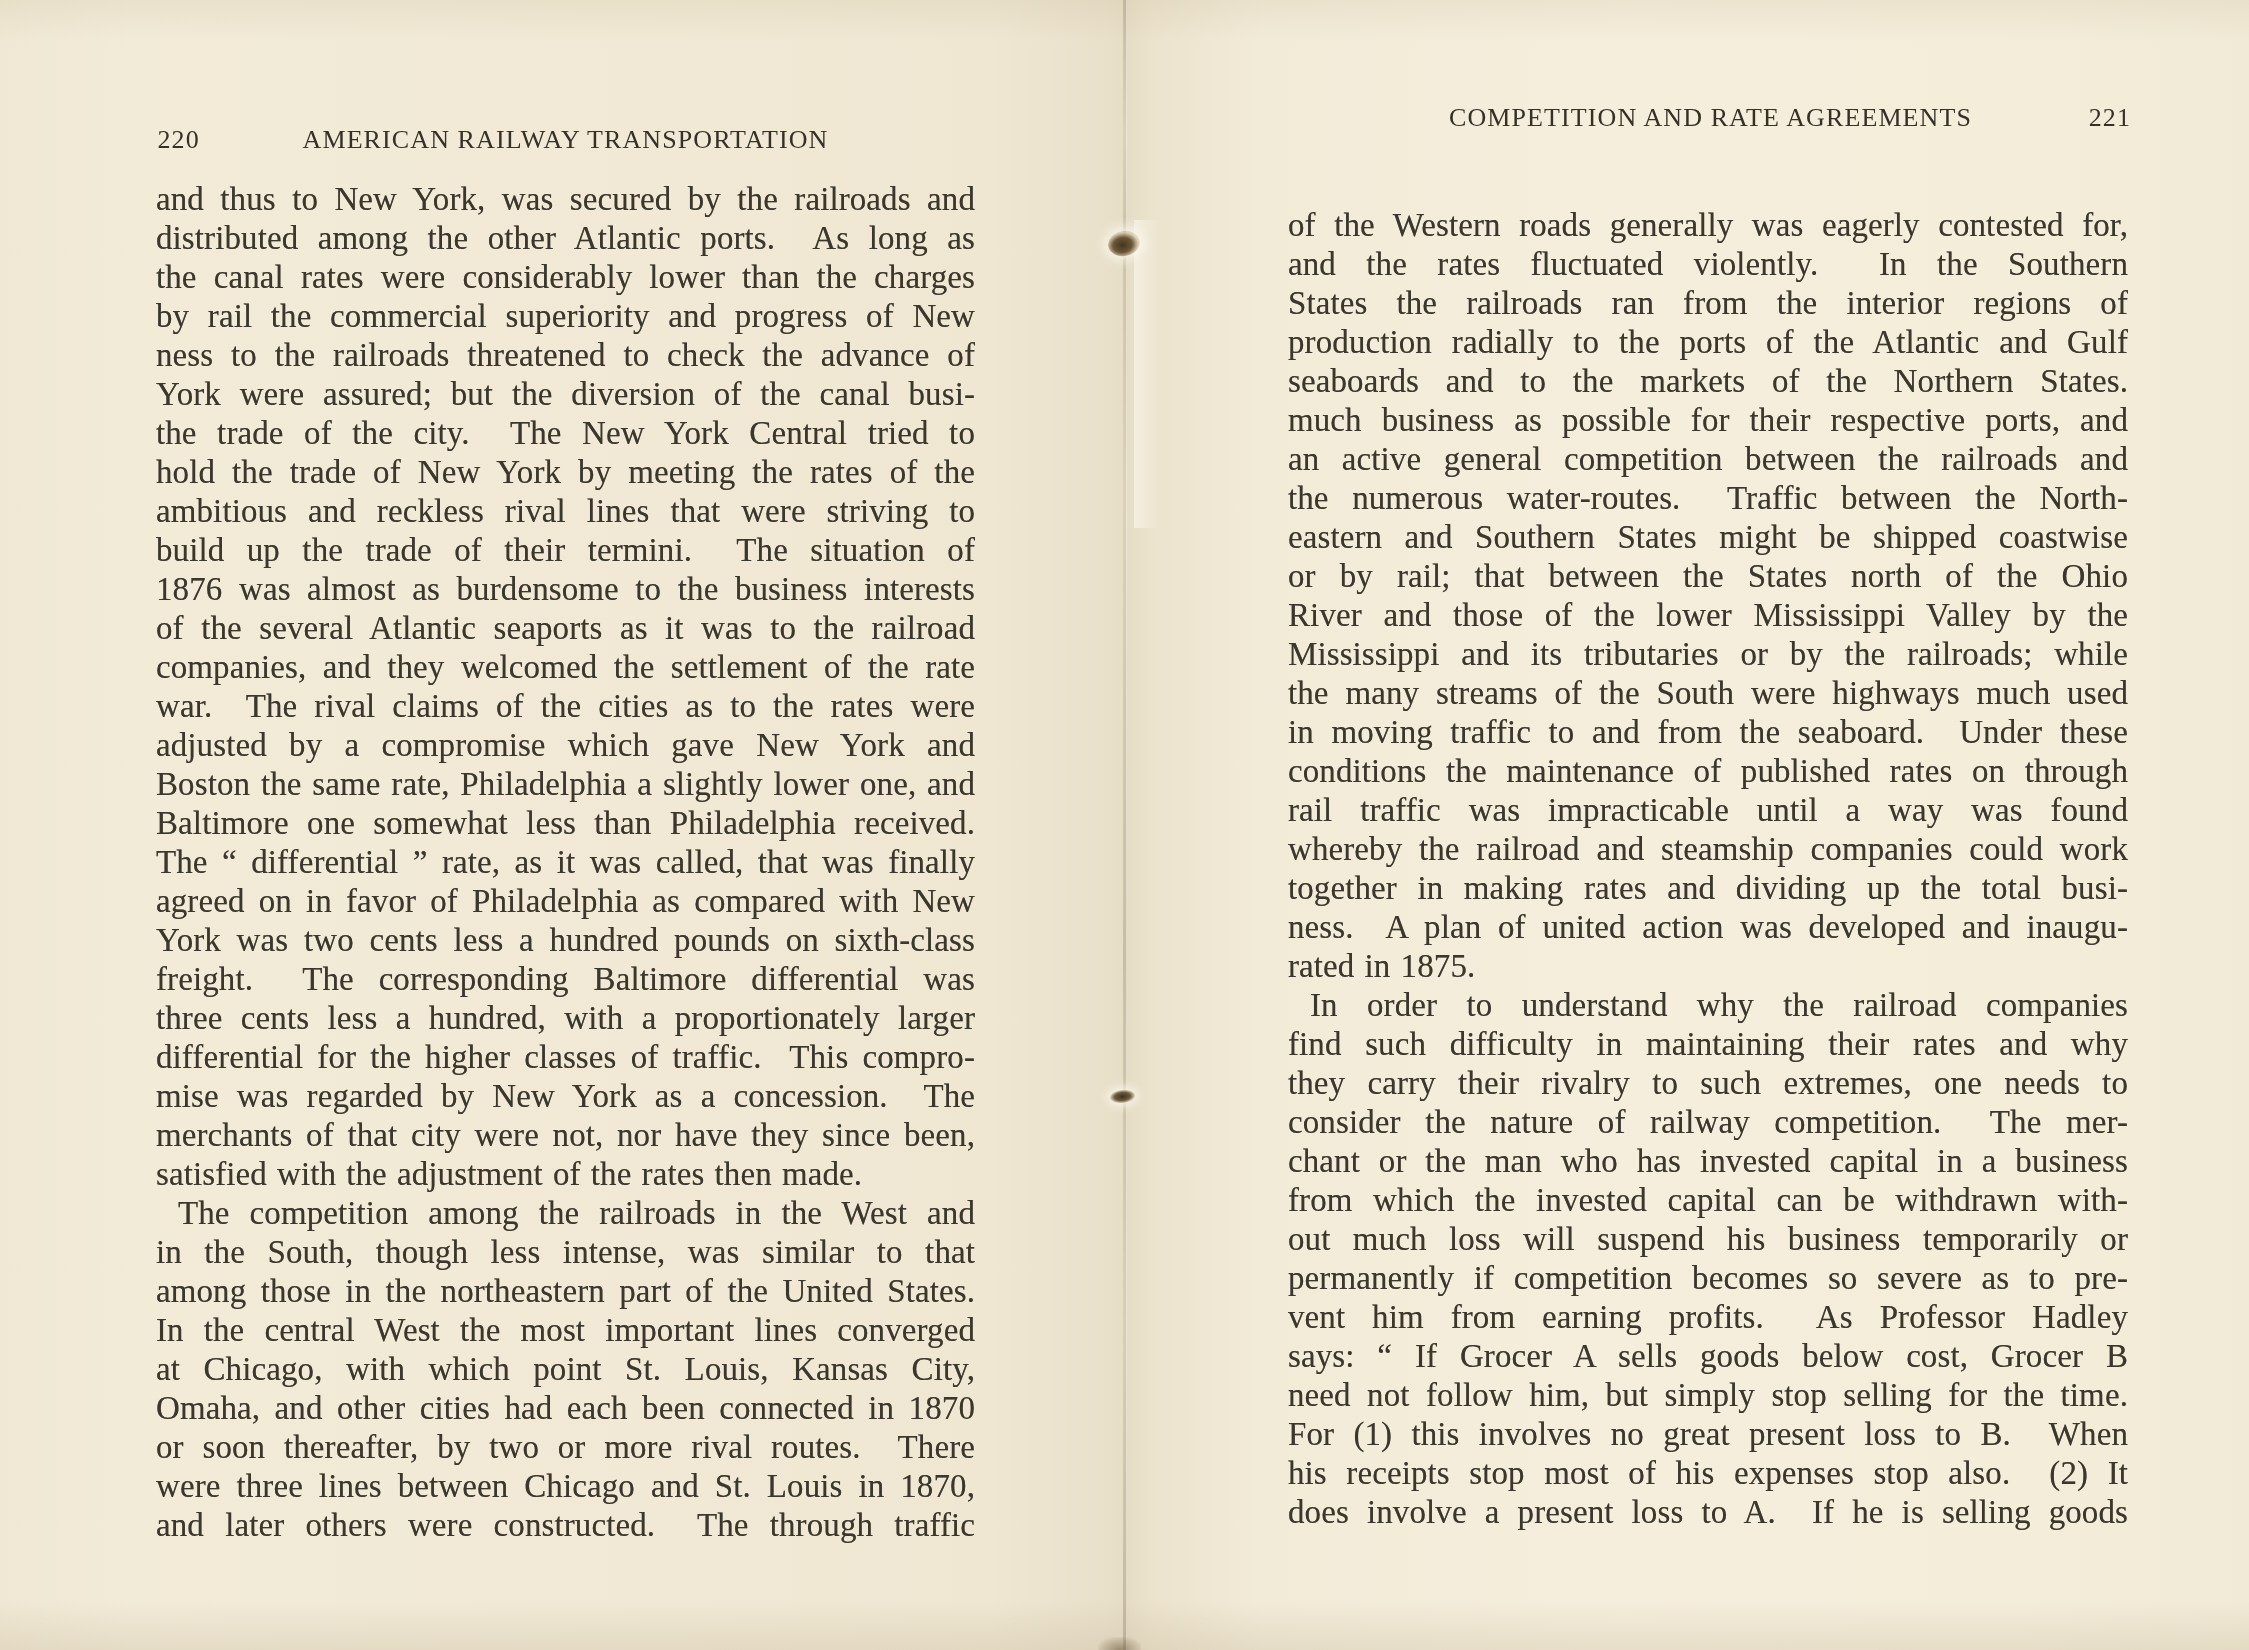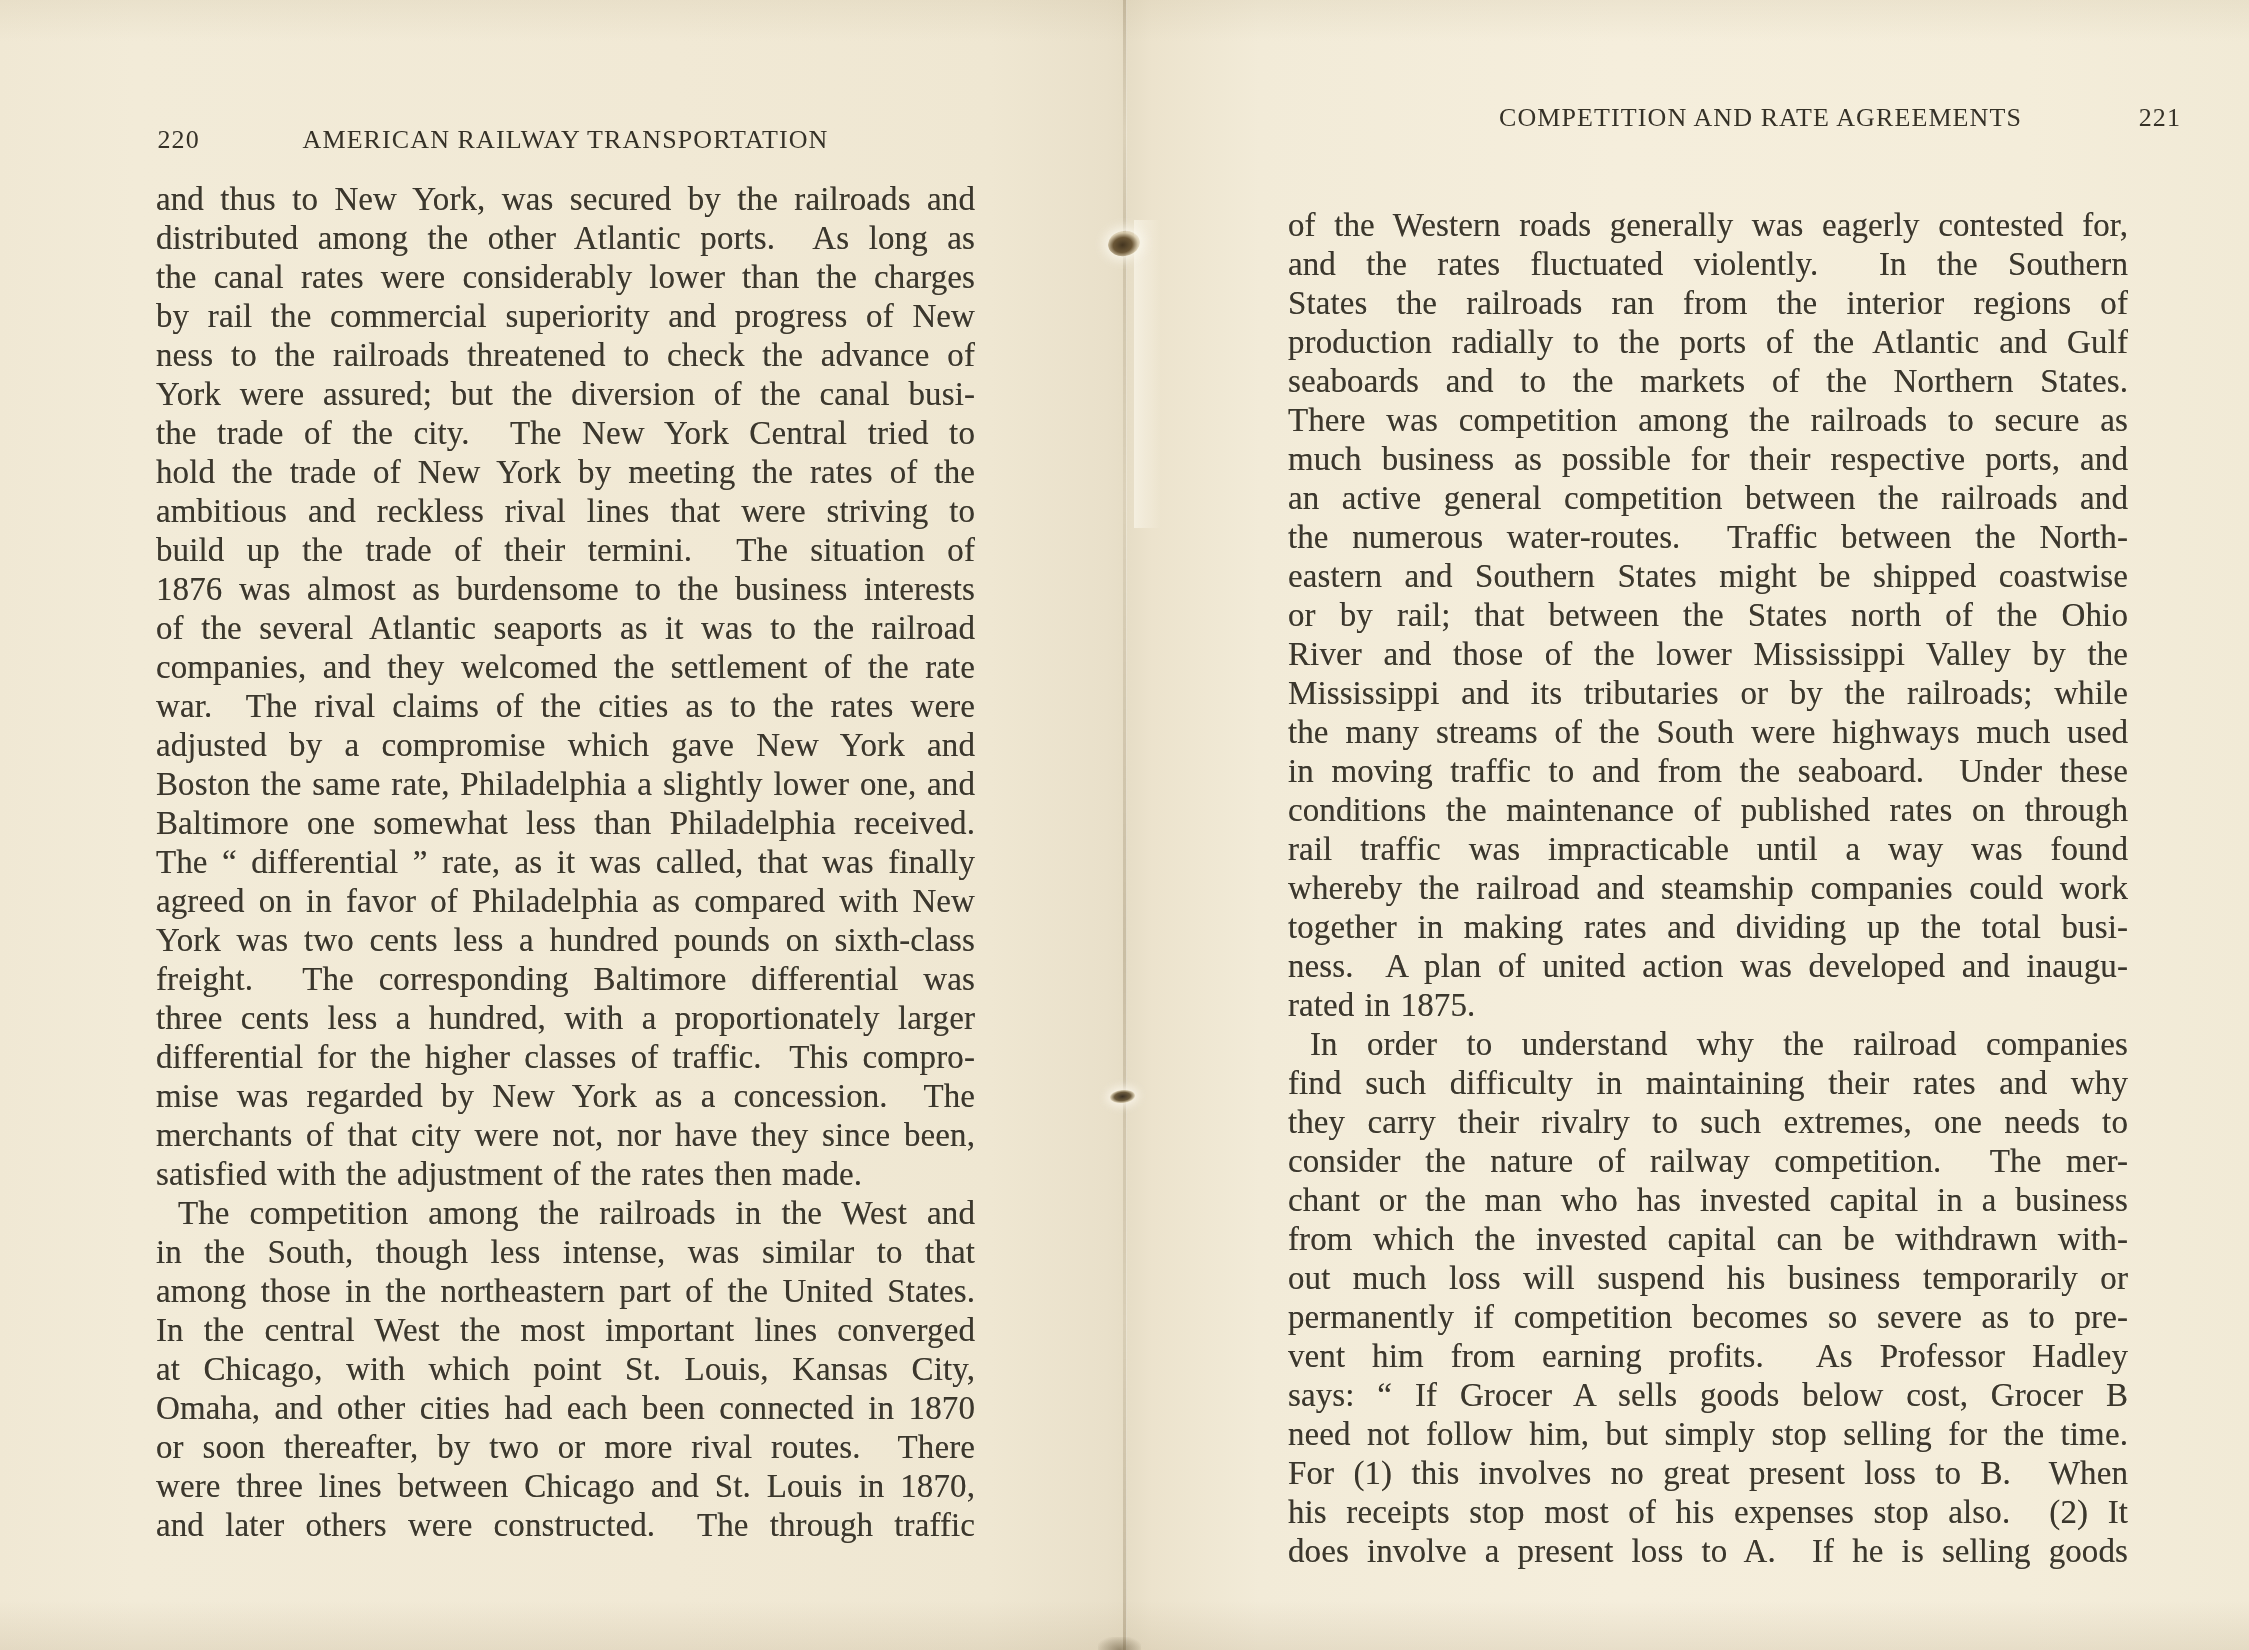--- a/index.html
+++ b/index.html
@@ -15,21 +15,21 @@
         #f0e8d4 0%, #f2ebd8 6%, #f1e9d5 30%, #efe7d2 44%,
         #e9e0ca 49.2%, #e6ddc6 50.1%, #ece3cd 51.2%,
         #f2ebd8 56%, #f5eedc 72%, #f4edda 90%, #f1ead6 100%);
   }
   
   .running-head{position:absolute;top:103px;height:34px;font-size:26px;letter-spacing:1.1px;color:#353127;}
   .running-head .title{display:block;text-align:center;width:100%;}
   .running-head .pagenum{position:absolute;top:0;}
   .head-left{left:156px;width:819px;margin-top:22px;}
   .head-left .pagenum{left:1.5px;}
-  .head-right{left:1340px;width:841px;}
+  .head-right{left:1290px;width:841px;}
   .head-right .pagenum{right:0;}
   
   .text-block{
     position:absolute;top:180px;
     font-size:33px;line-height:39px;
     letter-spacing:0.1px;word-spacing:1.8px;
     text-shadow:0 0 0.5px rgba(58,54,44,0.55);
   }
   .text-left{left:156px;width:819px;}
   .text-right{left:1288px;width:840px;margin-top:26px;}
@@ -119,21 +119,20 @@
       <div class="line">or soon thereafter, by two or more rival routes.  There</div>
       <div class="line">were three lines between Chicago and St. Louis in 1870,</div>
       <div class="line">and later others were constructed.  The through traffic</div>
     </div>
   <div class="text-block text-right">
       <div class="line">of the Western roads generally was eagerly contested for,</div>
       <div class="line">and the rates fluctuated violently.  In the Southern</div>
       <div class="line">States the railroads ran from the interior regions of</div>
       <div class="line">production radially to the ports of the Atlantic and Gulf</div>
       <div class="line">seaboards and to the markets of the Northern States.</div>
-      <div class="line">There was competition among the railroads to secure as</div>
       <div class="line">much business as possible for their respective ports, and</div>
       <div class="line">an active general competition between the railroads and</div>
       <div class="line">the numerous water-routes.  Traffic between the North-</div>
       <div class="line">eastern and Southern States might be shipped coastwise</div>
       <div class="line">or by rail; that between the States north of the Ohio</div>
       <div class="line">River and those of the lower Mississippi Valley by the</div>
       <div class="line">Mississippi and its tributaries or by the railroads; while</div>
       <div class="line">the many streams of the South were highways much used</div>
       <div class="line">in moving traffic to and from the seaboard.  Under these</div>
       <div class="line">conditions the maintenance of published rates on through</div>

